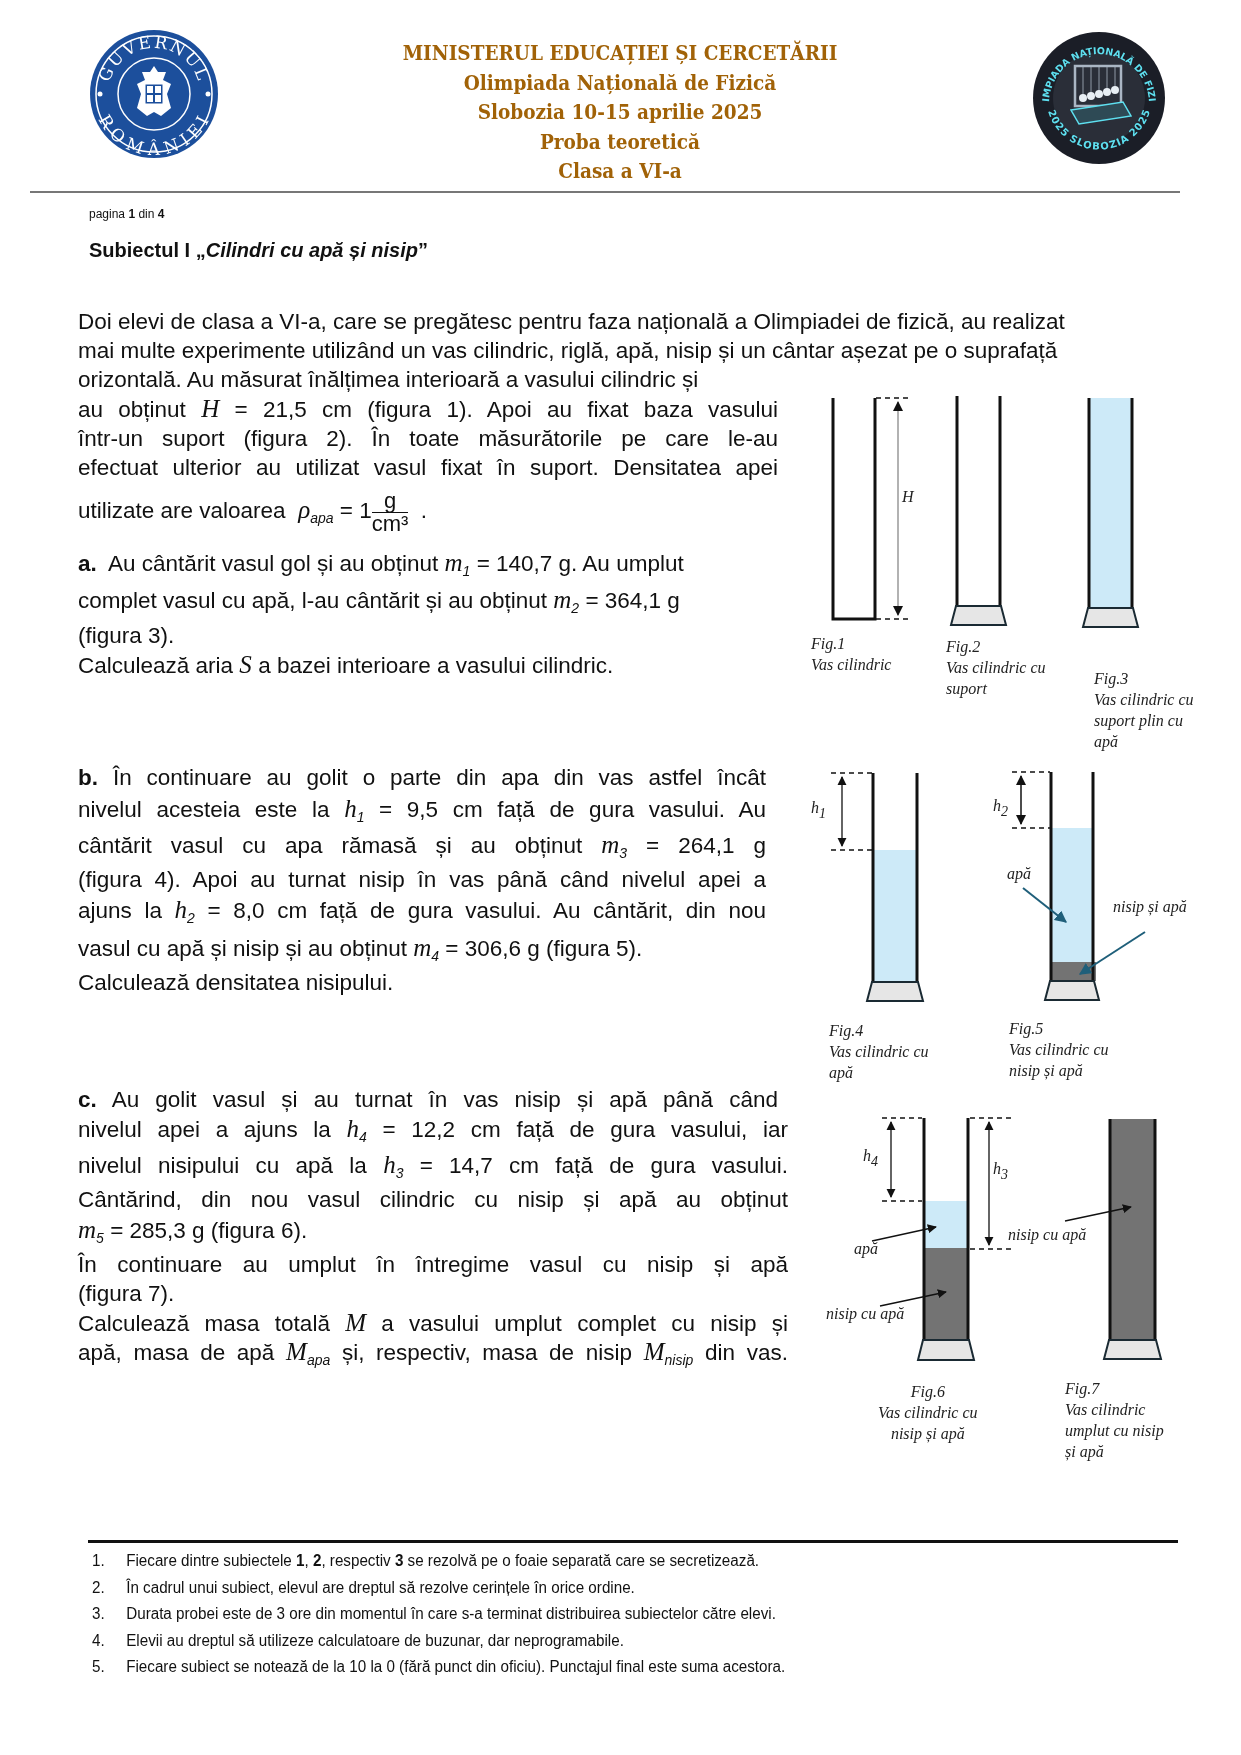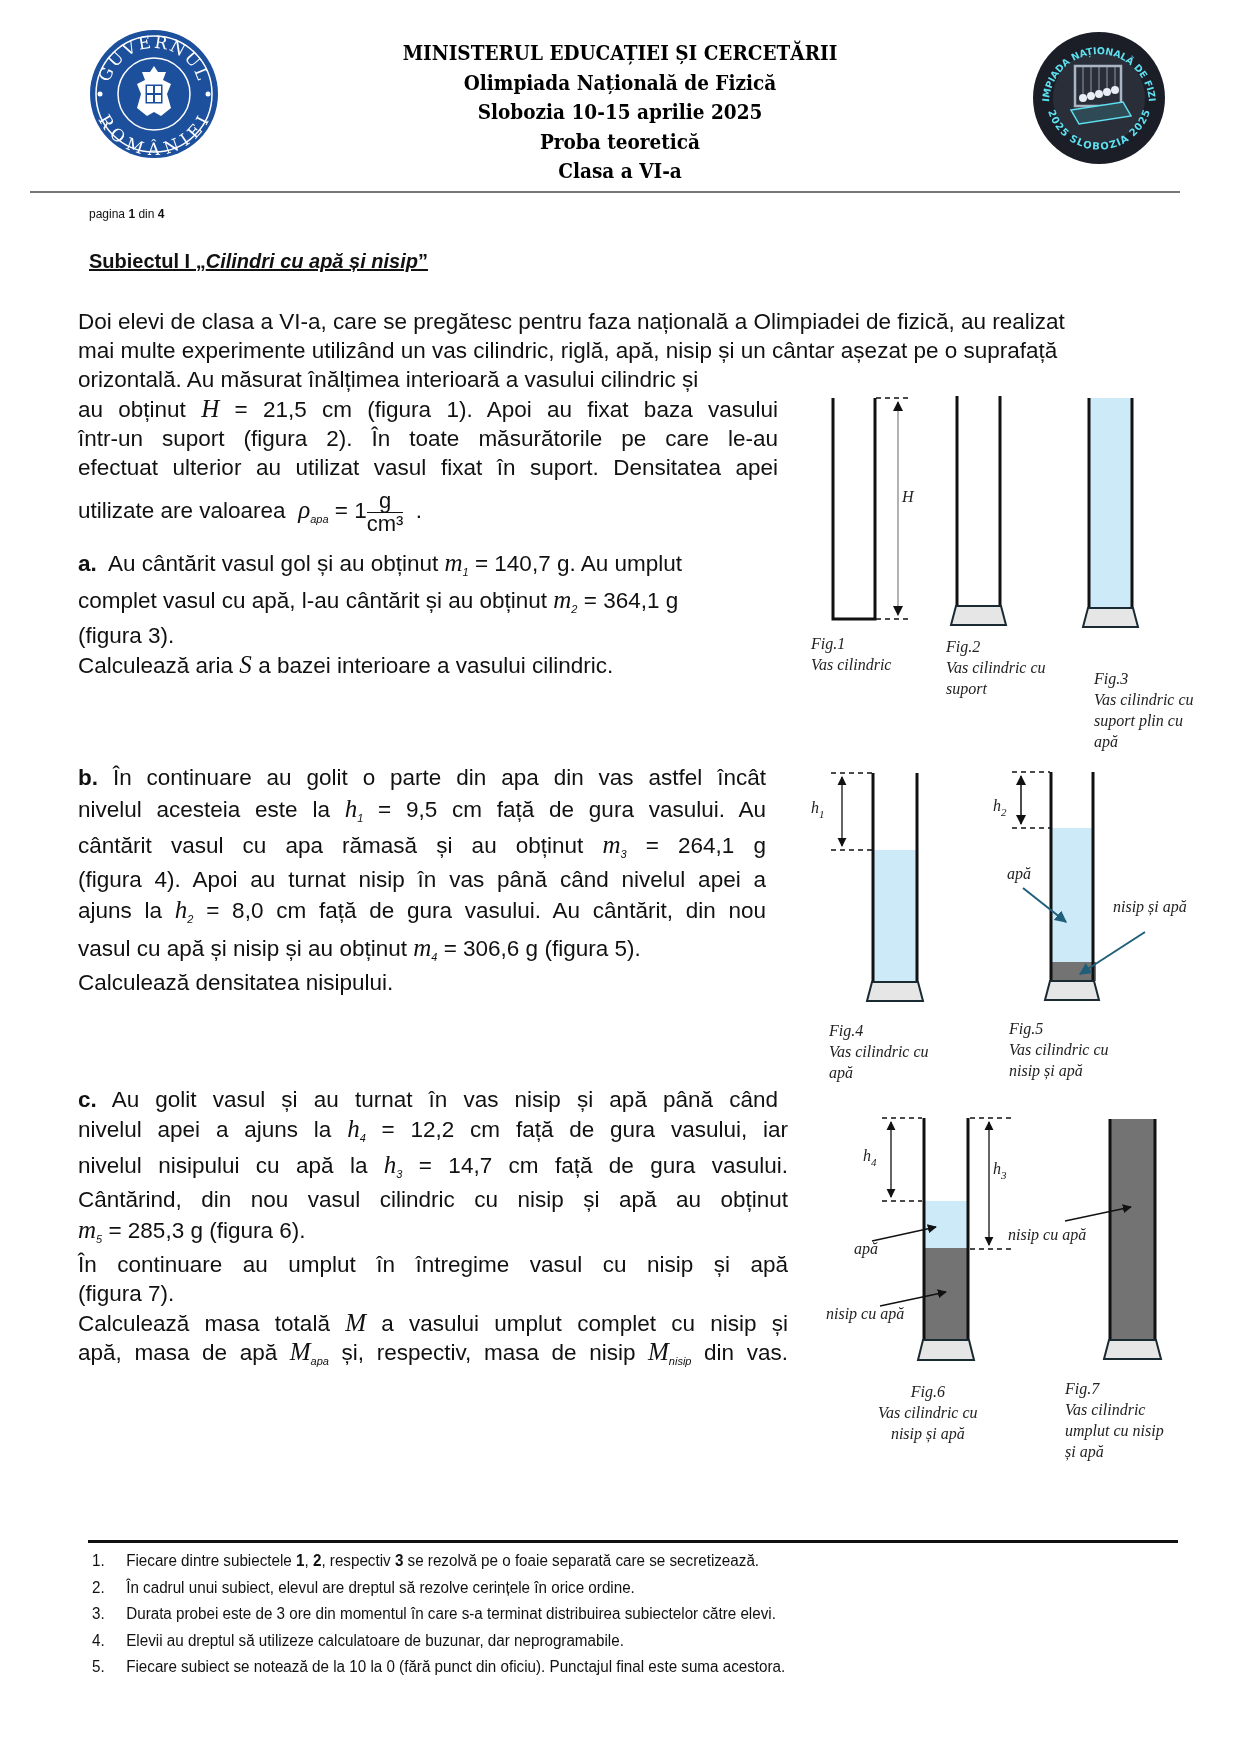--- a/index.html
+++ b/index.html
@@ -1,29 +1,29 @@
 <!DOCTYPE html>
 <html><head>
 <meta charset="utf-8">
 <style>
   html, body { margin:0; padding:0; background:#fff; }
   body { width:1241px; height:1755px; position:relative; overflow:hidden; font-family:"Liberation Sans", sans-serif; color:#111; }
   .abs { position:absolute; }
-  .hdr { position:absolute; left:300px; width:640px; top:38px; text-align:center; font-family:"DejaVu Serif", serif; font-weight:bold; font-size:21px; line-height:29.5px; color:#000000; }
+  .hdr { position:absolute; left:300px; width:640px; top:38px; text-align:center; font-family:"DejaVu Serif", serif; font-weight:bold; font-size:21px; line-height:29.5px; color:#a16207; }
   .hdr div { transform:scaleX(0.88); }
   .rule-top { position:absolute; left:30px; width:1150px; top:191px; height:2px; background:#777; }
   .page { position:absolute; left:89px; top:207px; font-size:12px; }
   .page b { font-weight:bold; }
-  .subj { position:absolute; left:89px; top:250px; font-size:20px; font-weight:bold; text-decoration:underline; }
+  .subj { position:absolute; left:89px; top:239px; font-size:20px; font-weight:bold; }
   .subj i { font-style:italic; }
   .para { position:absolute; left:78px; font-size:22.5px; line-height:29px; }
   .just { text-align:justify; text-align-last:justify; }
   .line { white-space:nowrap; }
   .m { font-family:"Liberation Serif", serif; font-style:italic; font-size:25px; }
-  sub { font-size:11px; font-style:italic; vertical-align:-5px; line-height:0; }
+  sub { font-size:14px; font-style:italic; vertical-align:-5px; line-height:0; }
   .frac { display:inline-block; vertical-align:middle; text-align:center; font-size:22px; line-height:22px; }
   .frac .num { display:block; border-bottom:1.5px solid #111; padding:0 4px; }
   .frac .den { display:block; }
   .cap { position:absolute; font-family:"Liberation Serif", serif; font-style:italic; font-size:16px; line-height:21px; color:#222; }
   .lbl { position:absolute; font-family:"Liberation Serif", serif; font-style:italic; font-size:16px; color:#222; }
   .rule-bot { position:absolute; left:88px; width:1090px; top:1540px; height:3px; background:#111; }
   .notes { position:absolute; left:92px; top:1548px; font-family:"Liberation Sans", sans-serif; font-size:16px; line-height:26.5px; }
   .notes div { white-space:nowrap; transform:scaleX(0.95); transform-origin:left; }
   .notes .num { display:inline-block; width:36px; }
 </style>

